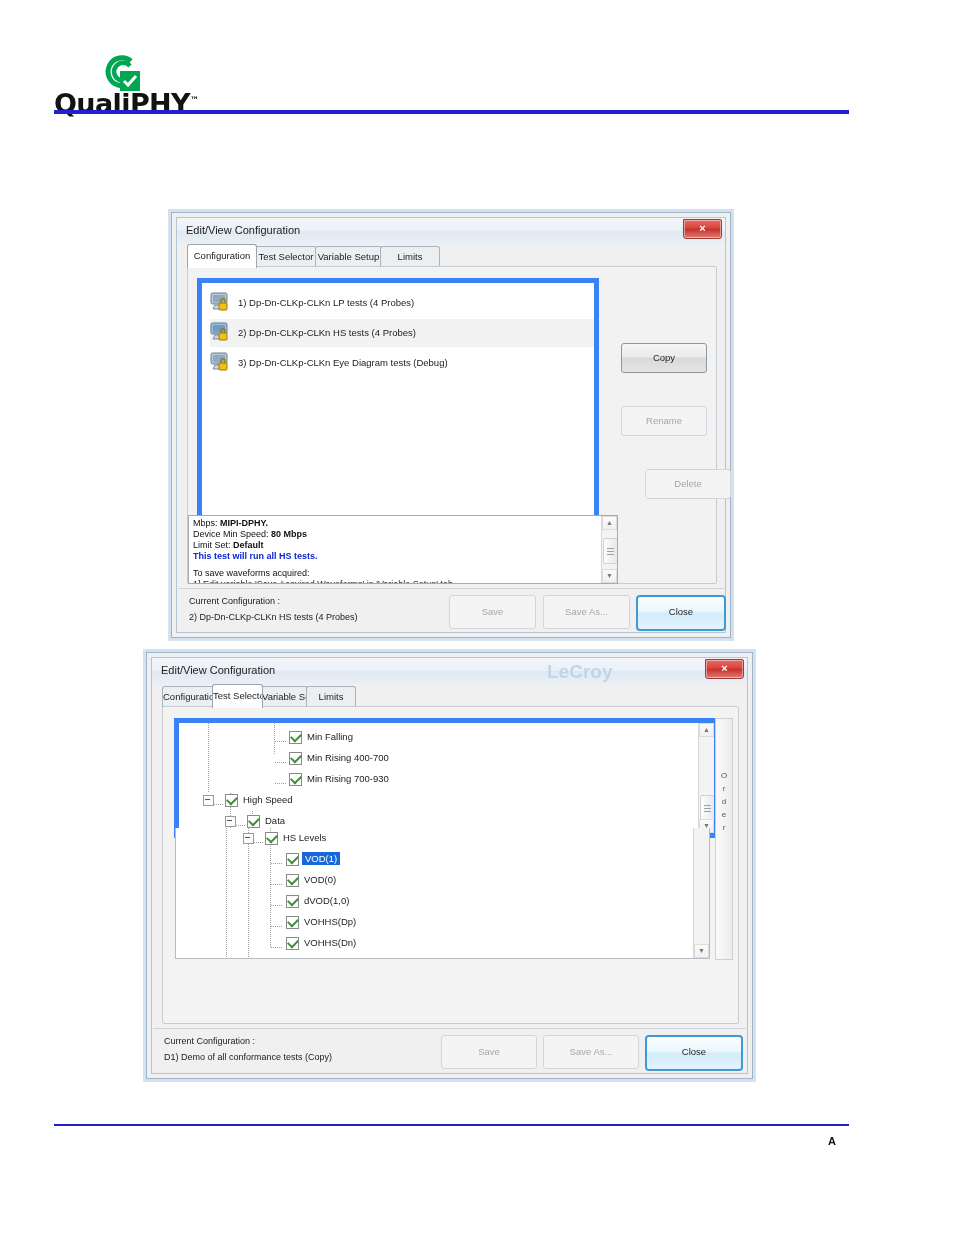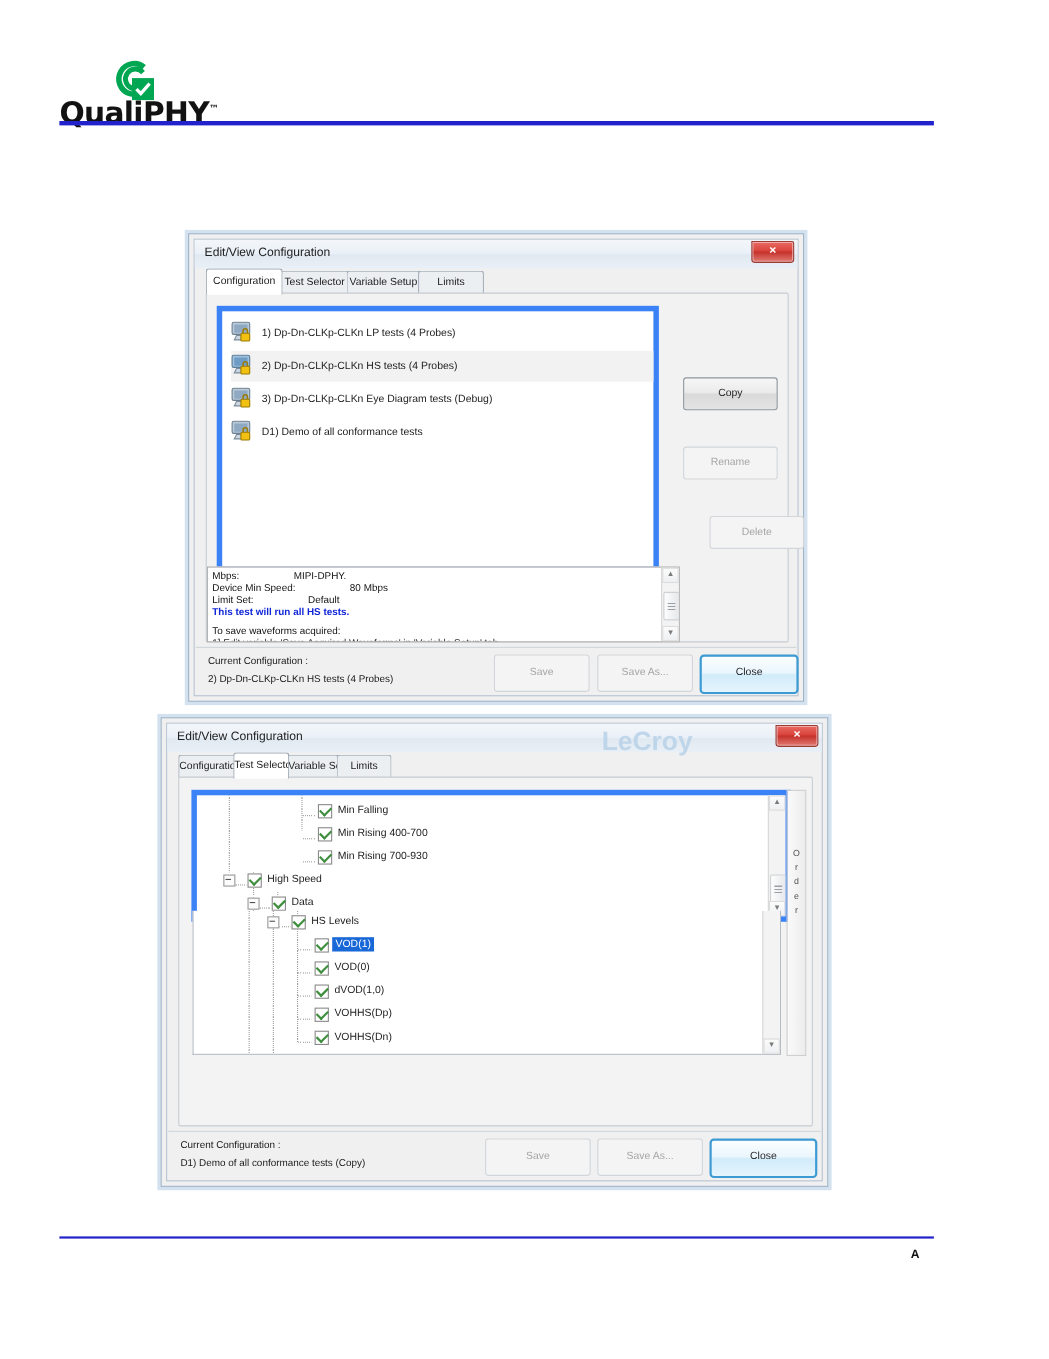--- a/index.html
+++ b/index.html
@@ -62,21 +62,21 @@
        font-size:9.5px;color:#3a3a3a;text-align:center;cursor:pointer;}
   .btn.hot{background:linear-gradient(to bottom,#f6f6f6 0%,#ebebeb 45%,#d9d9d9 52%,#e4e4e4 100%);
        border-color:#8f979f;color:#262626;}
   .btn.dis{color:#a6a6a6;border-color:#d2d6da;background:#f4f4f4;}
   .btn.def{border:2px solid #3c9bd4;border-radius:4px;color:#1f1f1f;
        background:linear-gradient(to bottom,#fbfeff 0%,#eaf6fd 45%,#d2ecfa 52%,#e4f4fd 100%);}
 
   
   .infobox{position:absolute;background:#fff;border:1px solid #a9a9a9;overflow:hidden;}
   .infotxt{position:absolute;left:4px;top:3px;font-size:9px;line-height:11.4px;color:#111;white-space:nowrap;}
-  .b{font-weight:normal;margin-left:47px;}
+  .b{font-weight:bold;}
   .blue{color:#0f25d8;font-weight:bold;}
 
   
   .vsb{position:absolute;width:15px;background:#f3f3f3;border-left:1px solid #d6d6d6;}
   .vsb .ar{position:absolute;left:0;width:15px;height:14px;background:linear-gradient(to bottom,#fbfbfb,#eef0f2);
       border:1px solid #dcdcdc;box-sizing:border-box;color:#7a7a7a;font-size:7px;text-align:center;line-height:12px;cursor:pointer;}
   .vsb .th{position:absolute;left:1px;width:13px;background:linear-gradient(to right,#fdfdfd,#e6e8ea);
       border:1px solid #cfd2d5;border-radius:2px;cursor:pointer;}
   .vsb .th i{position:absolute;left:3px;top:50%;margin-top:-3px;width:7px;height:7px;
       background:repeating-linear-gradient(to bottom,#9aa0a6 0 1px,transparent 1px 3px);display:block;}
@@ -172,32 +172,20 @@
           <svg width="22" height="21" viewBox="0 0 22 21">
               <rect x="1" y="1" width="16" height="11" rx="1.5" fill="#b9c9d8" stroke="#6b7f90"></rect>
               <rect x="3" y="3" width="12" height="7.5" fill="#8fa9c2"></rect>
               <path d="M5 13 h9 l2 4 h-13 z" fill="#cfd8e0" stroke="#7c8c9a"></path>
               <rect x="9" y="11" width="8" height="7" rx="1" fill="#f2c010" stroke="#9a7b05"></rect>
               <path d="M11 11 v-2.2 a2 2 0 0 1 4 0 V11" fill="none" stroke="#9a7b05" stroke-width="1.4"></path>
             </svg>
         </span>
         <span class="lbl">3) Dp-Dn-CLKp-CLKn Eye Diagram tests (Debug)</span>
       </div>
-      <div class="lrow" style="top:96px;">
-        <span class="ico">
-          <svg width="22" height="21" viewBox="0 0 22 21">
-              <rect x="1" y="1" width="16" height="11" rx="1.5" fill="#b9c9d8" stroke="#6b7f90"></rect>
-              <rect x="3" y="3" width="12" height="7.5" fill="#8fa9c2"></rect>
-              <path d="M5 13 h9 l2 4 h-13 z" fill="#cfd8e0" stroke="#7c8c9a"></path>
-              <rect x="9" y="11" width="8" height="7" rx="1" fill="#f2c010" stroke="#9a7b05"></rect>
-              <path d="M11 11 v-2.2 a2 2 0 0 1 4 0 V11" fill="none" stroke="#9a7b05" stroke-width="1.4"></path>
-            </svg>
-        </span>
-        <span class="lbl">D1) Demo of all conformance tests</span>
-      </div>
     </div>
 
     <div class="btn hot" style="left:444px;top:125px;width:84px;height:28px;line-height:28px;">Copy</div>
     <div class="btn dis" style="left:444px;top:188px;width:84px;height:28px;line-height:28px;">Rename</div>
     <div class="btn dis" style="left:468px;top:251px;width:84px;height:28px;line-height:28px;">Delete</div>
 
     <div class="infobox" style="left:11px;top:297px;width:428px;height:67px;">
       <div class="infotxt" style="top:2px;"><span>Mbps:</span> <span class="b">MIPI-DPHY.</span></div>
       <div class="infotxt" style="top:13px;"><span>Device Min Speed:</span> <span class="b">80 Mbps</span></div>
       <div class="infotxt" style="top:24px;"><span>Limit Set:</span> <span class="b">Default</span></div>
@@ -219,21 +207,21 @@
     <div class="curcfg" style="left:12px;top:394px;">2) Dp-Dn-CLKp-CLKn HS tests (4 Probes)</div>
     <div class="btn dis" style="left:272px;top:377px;width:85px;height:32px;line-height:32px;">Save</div>
     <div class="btn dis" style="left:366px;top:377px;width:85px;height:32px;line-height:32px;">Save As...</div>
     <div class="btn def" style="left:459px;top:377px;width:86px;height:32px;line-height:30px;">Close</div>
   </div>
 </div>
 
 <div class="dlg" id="dlg2" style="left:146px;top:652px;width:605px;height:425px;">
   <div class="dlg-inner">
     <div class="titlebar">
-      <div class="wm" style="left:395px;top:3px;font-size:24px;">LeCroy</div>
+      <div class="wm" style="left:395px;top:3px;font-size:19px;">LeCroy</div>
       <div class="title-text">Edit/View Configuration</div>
       <div class="closebtn">×</div>
     </div>
 
     <div class="tabstrip" style="left:10px;top:26px;width:560px;">
       <div class="tab" style="left:0;width:52px;">Configuration</div>
       <div class="tab active" style="left:50px;width:49px;">Test Selector</div>
       <div class="tab" style="left:99px;width:45px;">Variable Setup</div>
       <div class="tab" style="left:144px;width:48px;">Limits</div>
     </div>

